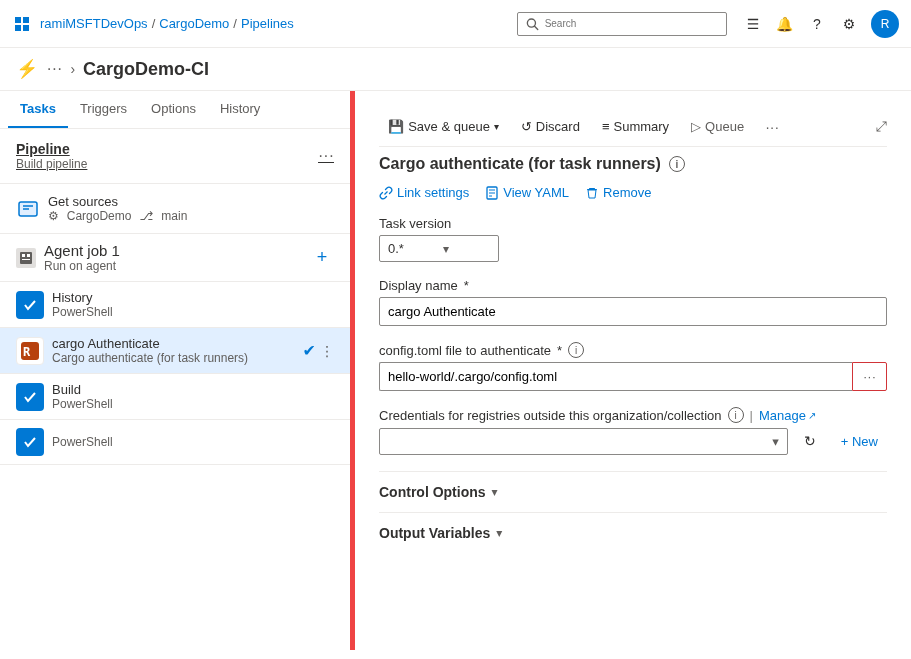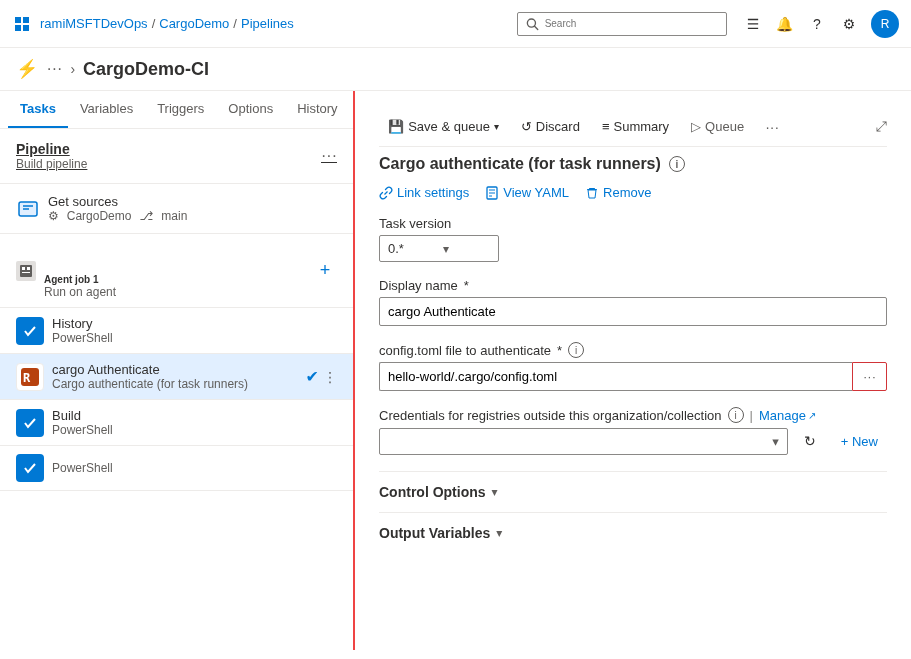--- a/index.html
+++ b/index.html
@@ -21,21 +21,21 @@
     .page-header { display: flex; align-items: center; padding: 10px 16px; gap: 8px; border-bottom: 1px solid #edebe9; }
     .page-icon { font-size: 18px; color: #323130; }
     .dots-menu { color: #605e5c; font-size: 16px; cursor: pointer; }
     .chevron { color: #605e5c; font-size: 14px; }
     .page-title { font-size: 18px; font-weight: 600; color: #323130; }
 
     
     .main-container { display: flex; height: calc(659px - 48px - 52px); }
 
     
-    .left-panel { width: 355px; border-right: 2px solid #ef4444; display: flex; flex-direction: column; overflow-y: auto; }
+    .left-panel { width: 355px; border-right: 5px solid #ef4444; display: flex; flex-direction: column; overflow-y: auto; }
 
     
     .tab-bar { display: flex; align-items: center; border-bottom: 1px solid #edebe9; padding: 0 8px; background: #fff; }
     .tab-item { padding: 10px 12px; font-size: 13px; cursor: pointer; color: #605e5c; border-bottom: 2px solid transparent; white-space: nowrap; }
     .tab-item.active { color: #0078d4; border-bottom: 2px solid #0078d4; font-weight: 600; }
 
     
     .toolbar { display: flex; align-items: center; padding: 6px 12px; border-bottom: 1px solid #edebe9; gap: 4px; }
     .toolbar-btn { display: flex; align-items: center; gap: 4px; padding: 5px 8px; border: 1px solid transparent; border-radius: 2px; cursor: pointer; font-size: 13px; color: #323130; background: transparent; }
     .toolbar-more { padding: 5px 8px; cursor: pointer; font-size: 14px; color: #605e5c; }
@@ -52,21 +52,21 @@
     .get-sources { padding: 10px 16px; border-bottom: 1px solid #edebe9; display: flex; align-items: center; gap: 8px; cursor: pointer; }
     .get-sources-icon { width: 24px; height: 24px; display: flex; align-items: center; justify-content: center; }
     .get-sources-info { flex: 1; }
     .get-sources-title { font-size: 13px; font-weight: 500; color: #323130; }
     .get-sources-meta { display: flex; align-items: center; gap: 8px; font-size: 12px; color: #605e5c; }
 
     
     .agent-job { padding: 8px 16px; border-bottom: 1px solid #edebe9; display: flex; align-items: center; justify-content: space-between; }
     .agent-job-left { display: flex; align-items: center; gap: 8px; }
     .agent-job-icon { width: 20px; height: 20px; background: #e1dfdd; border-radius: 2px; display: flex; align-items: center; justify-content: center; font-size: 10px; }
-    .agent-job-info .title { font-size: 10px; font-weight: 700; margin-top: 32px; }
+    .agent-job-info .title { font-size: 15px; font-weight: 400; }
     .agent-job-info .subtitle { font-size: 12px; color: #605e5c; }
     .add-task-btn { width: 24px; height: 24px; border: none; background: transparent; cursor: pointer; font-size: 18px; color: #0078d4; display: flex; align-items: center; justify-content: center; }
 
     
     .task-item { padding: 8px 16px; border-bottom: 1px solid #edebe9; display: flex; align-items: center; gap: 8px; cursor: pointer; }
     .task-item.active { background: #e1efff; }
     .task-icon { width: 28px; height: 28px; border-radius: 4px; display: flex; align-items: center; justify-content: center; flex-shrink: 0; }
     .task-icon.blue { background: #0078d4; color: #fff; }
     .task-icon.cargo { background: #fff; border: 1px solid #edebe9; }
     .task-info { flex: 1; }
@@ -160,21 +160,20 @@
   <span class="chevron">›</span>
   <span class="page-title">CargoDemo-CI</span>
 </div>
 
 <div class="main-container">
 
   <div class="left-panel">
 
     <div class="tab-bar">
       <div class="tab-item active">Tasks</div>
-      <div class="tab-item">Variables</div>
       <div class="tab-item">Triggers</div>
       <div class="tab-item">Options</div>
       <div class="tab-item">History</div>
     </div>
 
     <div class="pipeline-section">
       <div class="pipeline-header">
         <div>
           <div class="pipeline-title">Pipeline</div>
           <div class="pipeline-subtitle">Build pipeline</div>

